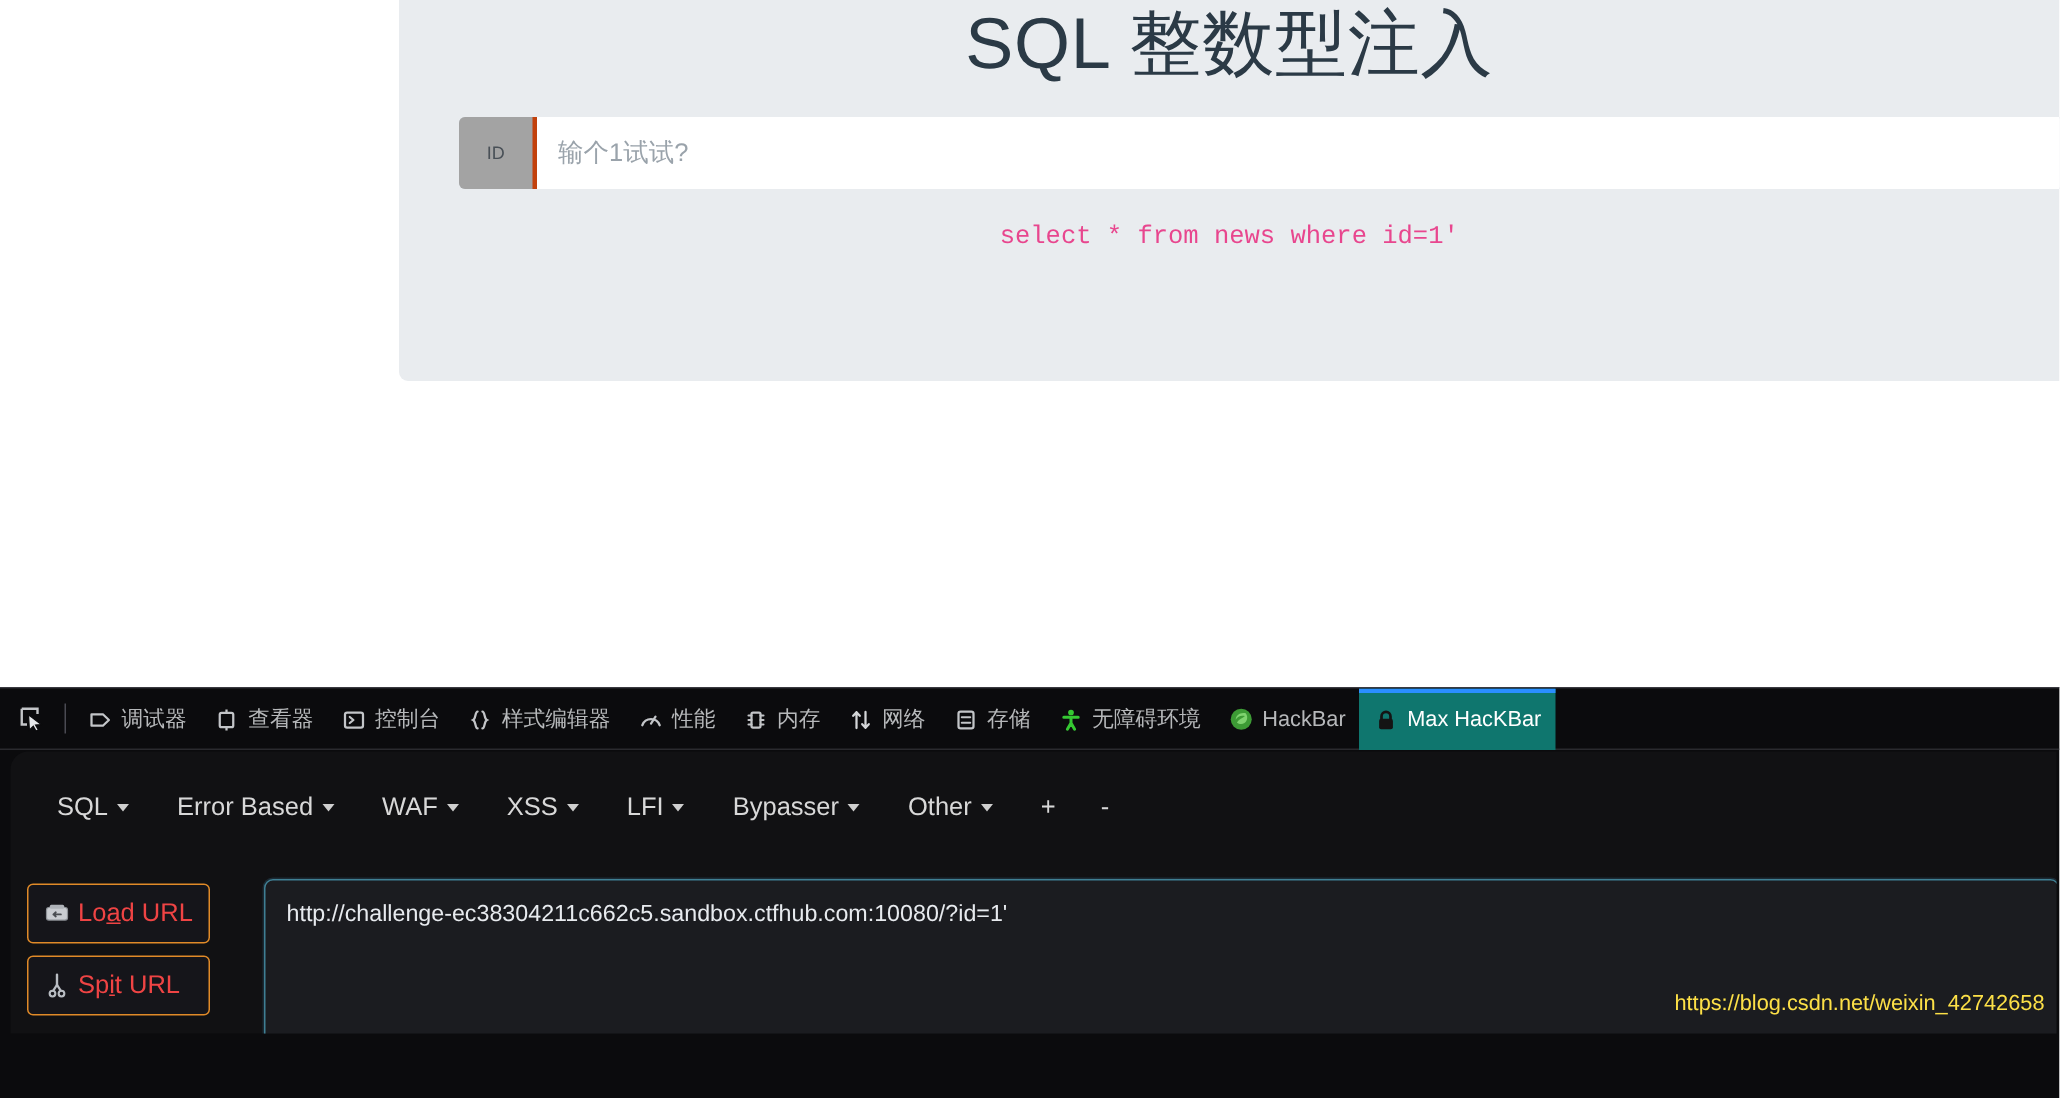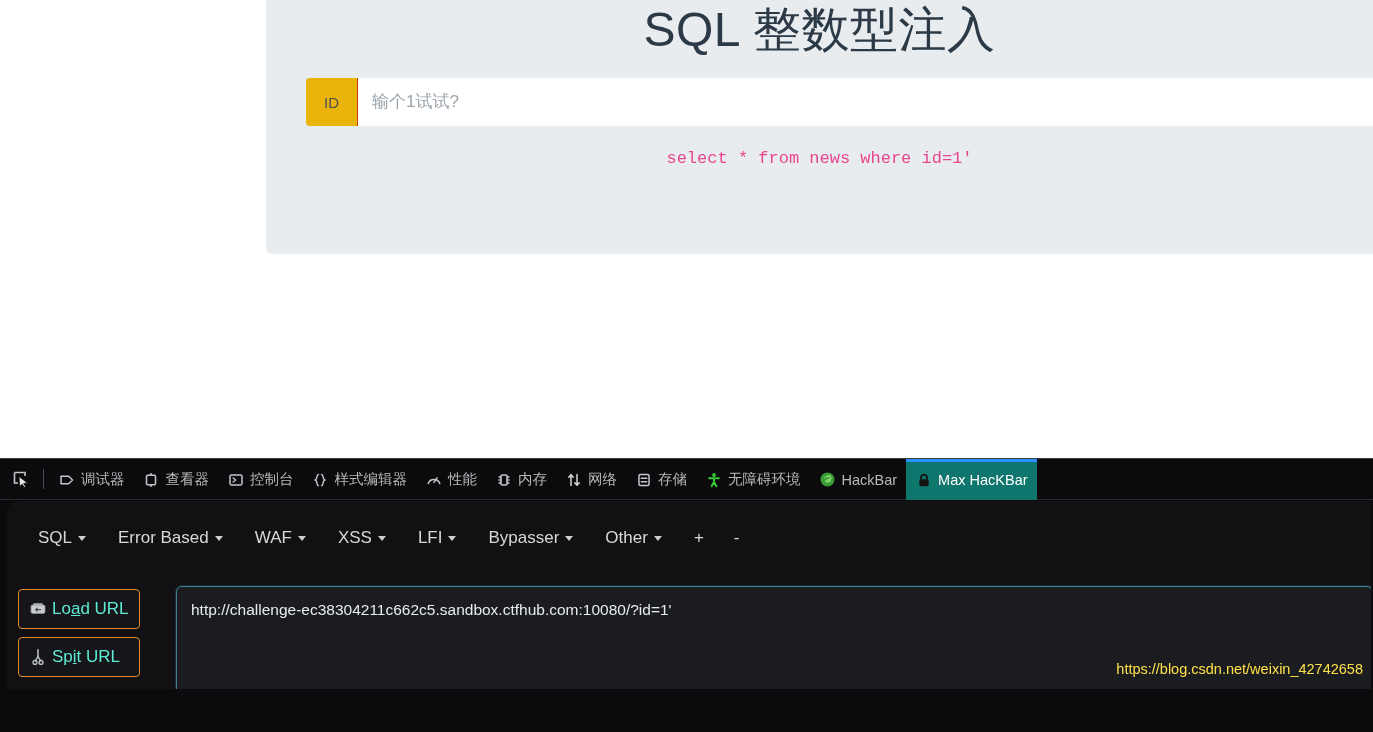--- a/index.html
+++ b/index.html
@@ -67,24 +67,24 @@
     overflow: hidden;
     box-shadow: 0 0 0 1px #ced4da inset;
   }
 
   .input-group-prepend {
     display: flex;
     align-items: center;
     justify-content: center;
     min-width: 52px;
     padding: 0 14px;
-    background: #eab308;
-    border-right: 1px solid #c2410c;
+    background: #a3a3a3;
+    border-right: 3px solid #c2410c;
     color: #495057;
-    font-size: 15px;
+    font-size: 12px;
     box-sizing: border-box;
   }
 
   .form-control {
     flex: 1 1 auto;
     border: none;
     outline: none;
     background: #ffffff;
     padding: 0 14px;
     font-size: 17px;
@@ -239,21 +239,21 @@
   .hb-btn {
     position: relative;
     display: flex;
     align-items: center;
     gap: 5px;
     height: 40px;
     box-sizing: border-box;
     border: 1px solid #e08a28;
     border-radius: 4px;
     background: #15151a;
-    color: #5eead4;
+    color: #ef4444;
     font-size: 17px;
     padding-left: 10px;
     margin-bottom: 8px;
     cursor: pointer;
     white-space: nowrap;
   }
   .hb-btn .btn-ico {
     display: inline-flex;
     align-items: center;
     justify-content: center;

